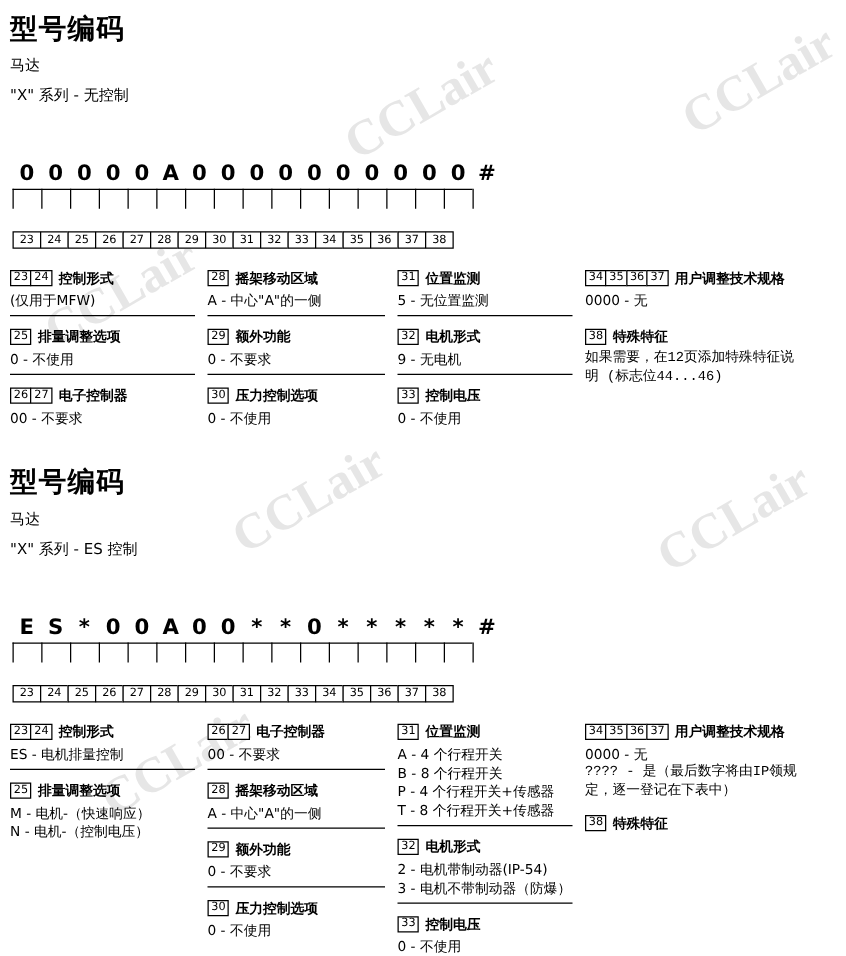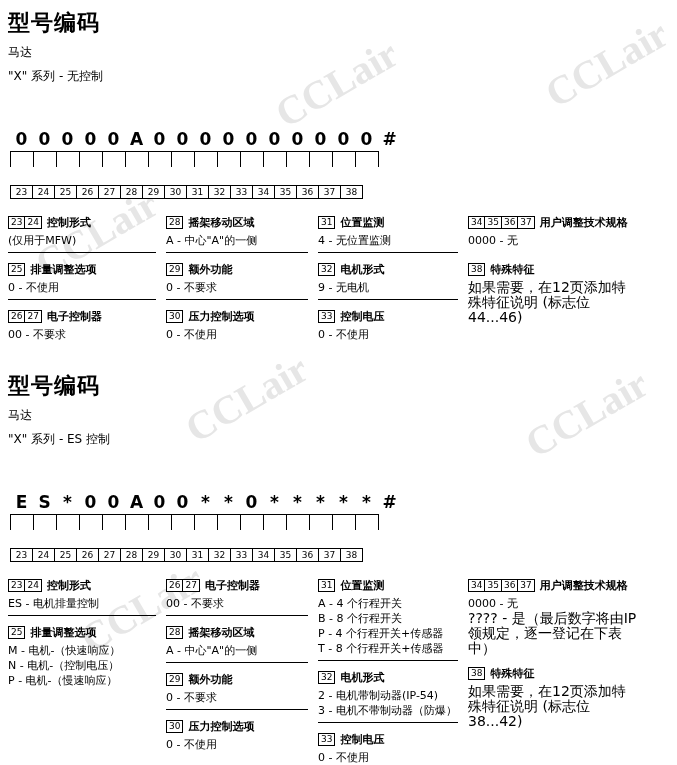--- a/index.html
+++ b/index.html
@@ -137,22 +137,23 @@
     font-size: 11px;
     font-weight: bold;
     margin-left: 6px;
   }
   .lg-line {
     font-size: 11px;
     line-height: 15px;
     white-space: nowrap;
   }
   .lg-note {
-    font-size: 14px;
+    font-size: 11px;
     line-height: 15px;
+    font-family: Liberation Mono, monospace;
   }
   .rule {
     border-top: 1px solid #000;
     margin: 4px 0 5px 0;
   }
 </style>
 </head>
 <body>
 
 <div class="page">
@@ -290,21 +291,21 @@
             <div class="lg-line">0 -  不使用</div>
           </div>
         </div>
 
         <div class="legend-col" style="width:150px;">
           <div class="lg-item">
             <div class="lg-head">
               <span class="badge">31</span>
               <span class="lg-head-label">位置监测</span>
             </div>
-            <div class="lg-line">4 -  无位置监测</div>
+            <div class="lg-line">5 -  无位置监测</div>
             <div class="rule"></div>
           </div>
           <div class="lg-item">
             <div class="lg-head">
               <span class="badge">32</span>
               <span class="lg-head-label">电机形式</span>
             </div>
             <div class="lg-line">9 -  无电机</div>
             <div class="rule"></div>
           </div>
@@ -420,21 +421,20 @@
             <div class="lg-line">ES - 电机排量控制</div>
             <div class="rule"></div>
           </div>
           <div class="lg-item">
             <div class="lg-head">
               <span class="badge">25</span>
               <span class="lg-head-label">排量调整选项</span>
             </div>
             <div class="lg-line">M - 电机-（快速响应）</div>
             <div class="lg-line">N - 电机-（控制电压）</div>
-            <div class="lg-line">P - 电机-（慢速响应）</div>
           </div>
         </div>
 
         <div class="legend-col" style="width:152px;">
           <div class="lg-item">
             <div class="lg-head">
               <span class="badge">26</span>
               <span class="badge">27</span>
               <span class="lg-head-label">电子控制器</span>
             </div>
@@ -506,20 +506,19 @@
               <span class="lg-head-label">用户调整技术规格</span>
             </div>
             <div class="lg-line">0000 - 无</div>
             <div class="lg-note">???? - 是（最后数字将由IP领规定，逐一登记在下表中）</div>
           </div>
           <div class="lg-item" style="margin-top:10px;">
             <div class="lg-head">
               <span class="badge">38</span>
               <span class="lg-head-label">特殊特征</span>
             </div>
-            <div class="lg-note">如果需要，在12页添加特殊特征说明 (标志位38...42)</div>
           </div>
         </div>
       </div>
     </div>
 
   </div>
 </div>
 
 </body></html>

